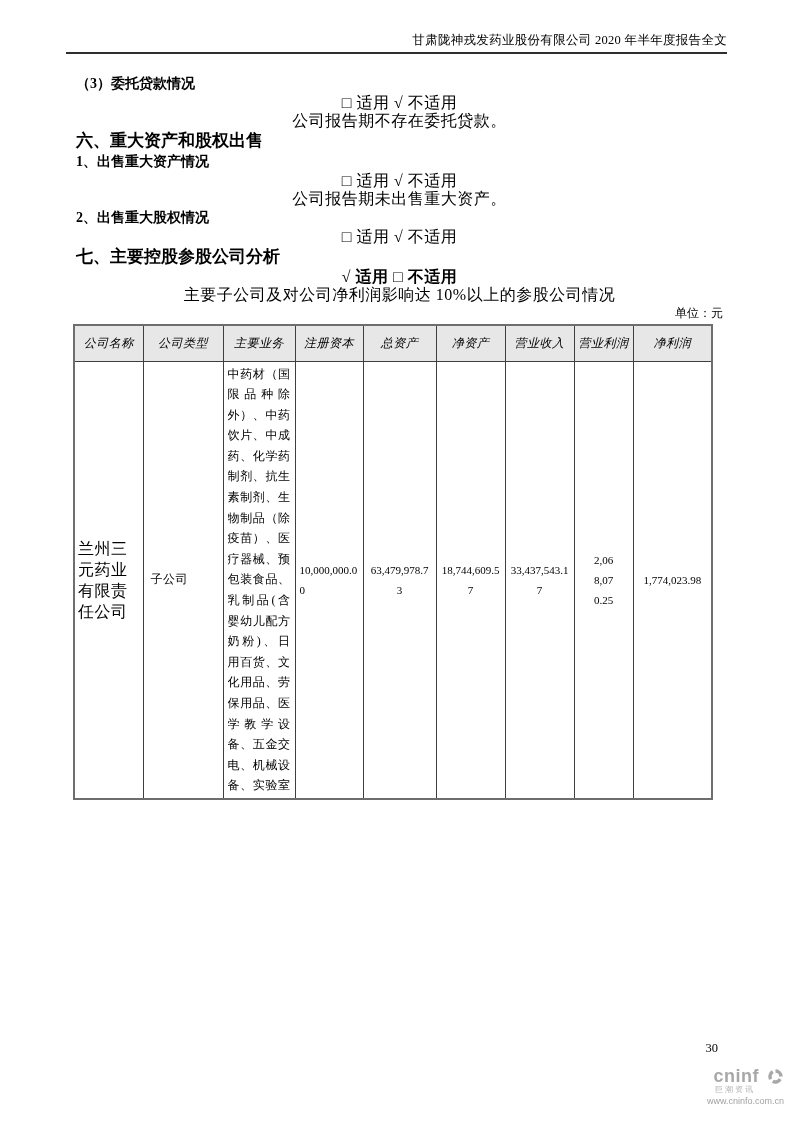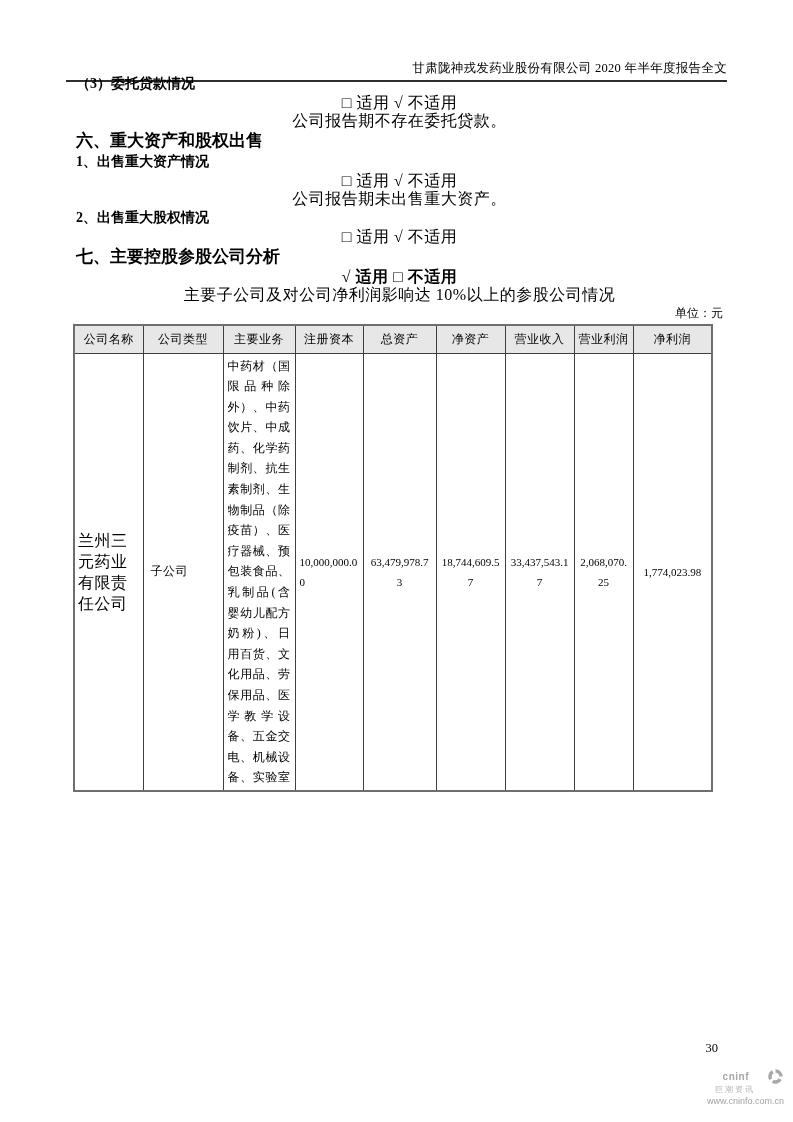--- a/index.html
+++ b/index.html
@@ -3,21 +3,21 @@
 <meta charset="utf-8">
 <style>
   html,body { margin:0; padding:0; background:#ffffff; }
   .page {
     position:relative; width:793px; height:1122px; background:#fff;
     font-family:"Liberation Serif","DejaVu Serif",serif; color:#000;
     overflow:hidden;
   }
   
   .page-header {
-    position:absolute; top:0; left:66px; width:661px; height:82px;
+    position:absolute; top:0; left:66px; width:661px; height:54px;
     border-bottom:2px solid #2e2e2e; box-sizing:border-box;
     display:flex; align-items:flex-end; justify-content:flex-end;
     padding-bottom:3px; font-size:12.5px; letter-spacing:.3px;
   }
   
   .content { position:absolute; top:72px; left:72px; width:655px; }
   .content h2, .content h3, .content p { margin:4px; padding:0; }
   .h-big   { font-size:17px; font-weight:bold; line-height:18px; }
   .h-sub   { font-size:14px;   font-weight:bold; line-height:16px; }
   .line    { font-size:16px; line-height:14px; letter-spacing:.5px;text-align:center; }
@@ -34,45 +34,45 @@
   .mt-ap4  { margin-top:24px;font-weight:bold; }
   .mt-nt3  { margin-top:12px; }
   .unit    { margin-top:11px; text-align:right; font-size:12px; line-height:14px; }
   
   table.subs {
     border-collapse:collapse; table-layout:fixed; width:638px;
     margin:4px 0 0 1px; border:2px solid #6e6e6e;
   }
   table.subs th, table.subs td { border:1px solid #3f3f3f; box-sizing:border-box; }
   table.subs th {
-    background:#e7e7e7; height:28px; font-weight:normal; font-size:12px;
-    text-align:center; vertical-align:middle; padding:0 1px; letter-spacing:.5px;
+    background:#e7e7e7; height:36px; font-weight:normal; font-size:12px;
+    text-align:center; vertical-align:middle; padding:0 1px; letter-spacing:.5px;font-style:italic;
   }
   tr.data { height:438px; }
   td.c-name { vertical-align:middle; text-align:left; font-size:16px; line-height:21px; padding:0 2px 0 3px; letter-spacing:.5px; }
   td.c-type { vertical-align:middle; text-align:left; font-size:12px; padding:0 2px 0 7px; letter-spacing:.5px; }
   td.c-biz  { vertical-align:top; padding:2px 4px; }
   td.c-biz .bizwrap {
     height:432px; overflow:hidden; font-size:12px; line-height:20.6px;
     text-align:justify; letter-spacing:.4px; word-break:break-all;
   }
   td.num {
     vertical-align:middle; text-align:center; font-size:11px; line-height:20px;
     word-break:break-all; padding:0 4px;
   }
   td.num-left  { text-align:left; }
   td.pad6 { padding:0 6px; }
-  td.pad5 { padding:0 5px; }
+  td.pad5 { padding:0 19px; }
   
   .page-number { position:absolute; top:1041px; right:75px; font-size:12.5px; }
   .logo { position:absolute; top:1068px; right:9px; width:84px; color:#a8a8a8; }
   .logo-top {
-    display:flex; align-items:flex-end; justify-content:flex-end; gap:18px;
+    display:flex; align-items:flex-start; justify-content:flex-end; gap:8px;
     font-family:"Liberation Sans","DejaVu Sans",sans-serif;
-    font-weight:bold; font-size:10px; letter-spacing:.5px; line-height:16px;
+    font-weight:bold; font-size:18px; letter-spacing:.5px; line-height:16px;
   }
   .logo-sub {
     font-size:8px; letter-spacing:2px; text-align:center; padding-right:14px;
     margin-top:-1px; color:#b2b2b2;
     font-family:"Liberation Sans","DejaVu Sans",sans-serif;
   }
   .logo-url {
     font-size:9px; margin-top:1px; text-align:right; color:#a2a2a2;
     font-family:"Liberation Sans","DejaVu Sans",sans-serif;
   }

